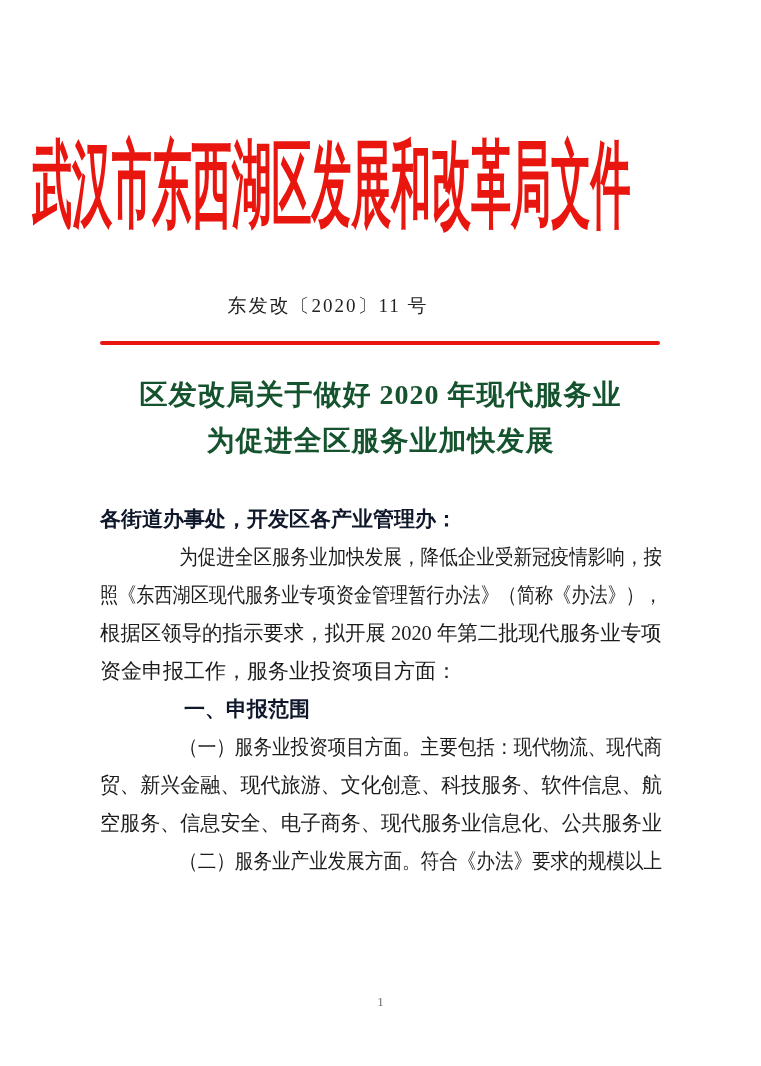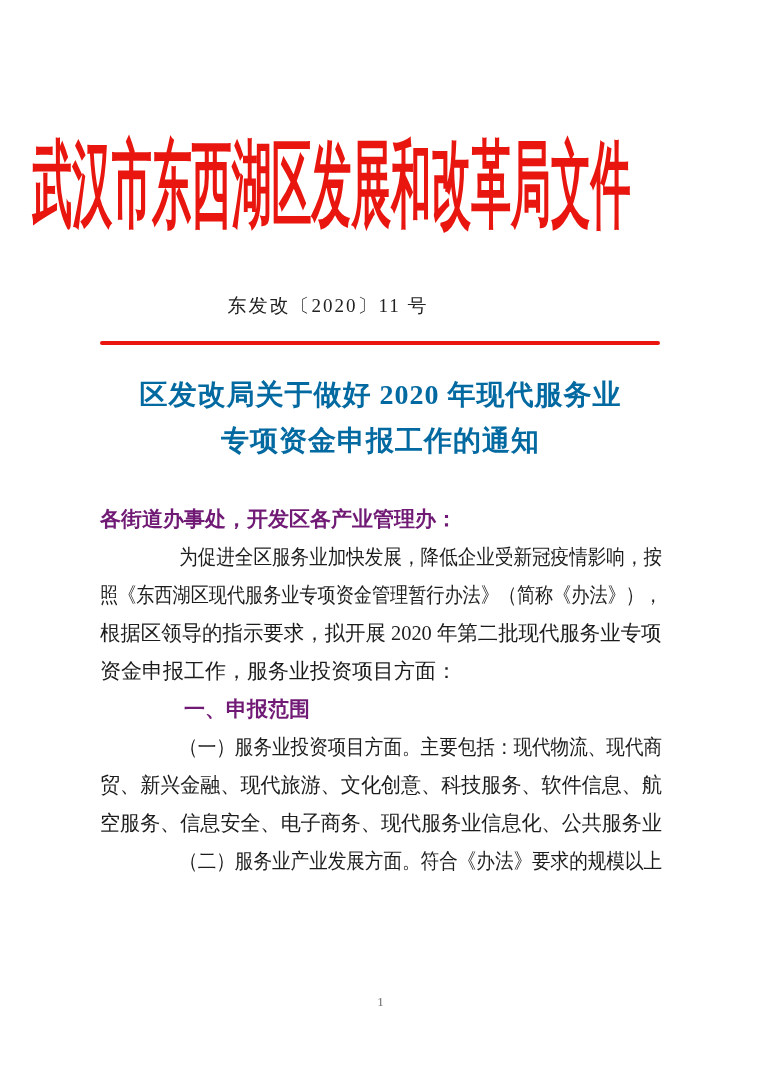--- a/index.html
+++ b/index.html
@@ -64,21 +64,21 @@
   .doc-title {
     position: absolute;
     top: 372px;
     left: 0;
     width: 761px;
     text-align: center;
     font-size: 28px;
     font-weight: bold;
     line-height: 46px;
     letter-spacing: 1px;
-    color: #0369a1;
+    color: #14532d;
   }
 
   
   .doc-body {
     position: absolute;
     top: 500px;
     left: 100px;
     width: 562px;
     font-size: 21px;
     line-height: 38px;
@@ -87,21 +87,21 @@
   .doc-body .line {
     height: 38px;
     white-space: nowrap;
   }
   .doc-body .line.indent {
     text-indent: 42px;
   }
   .doc-body .line.bold .line-text {
     font-family: Liberation Sans, sans-serif;
     font-weight: 700;
-    color: #701a75;
+    color: #0f172a;
   }
   .doc-body .line-text {
     display: inline-block;
   }
 
   
   .page-number {
     position: absolute;
     top: 994px;
     left: 0;
@@ -120,21 +120,21 @@
   <div class="header-wrap">
     <div class="header-title accent-text" style="color: rgb(232, 22, 15);">武汉市东西湖区发展和改革局文件</div>
   </div>
 
   <div class="doc-number">东发改〔2020〕11 号</div>
 
   <div class="red-line accent-bg" style="background: rgb(232, 22, 15);"></div>
 
   <div class="doc-title">
     <div>区发改局关于做好 2020 年现代服务业</div>
-    <div>专项资金申报工作的通知</div>
+    <div>为促进全区服务业加快发展</div>
   </div>
 
   <div class="doc-body" id="body-lines">
       <div class="line bold"><span class="line-text">各街道办事处，开发区各产业管理办：</span></div>
       <div class="line indent"><span class="line-text" style="transform-origin: left center; transform: scaleX(0.8844);">为促进全区服务业加快发展，降低企业受新冠疫情影响，按</span></div>
       <div class="line"><span class="line-text" style="transform-origin: left center; transform: scaleX(0.8633);">照《东西湖区现代服务业专项资金管理暂行办法》（简称《办法》），</span></div>
       <div class="line"><span class="line-text" style="transform-origin: left center; transform: scaleX(0.9723);">根据区领导的指示要求，拟开展 2020 年第二批现代服务业专项</span></div>
       <div class="line"><span class="line-text">资金申报工作，服务业投资项目方面：</span></div>
       <div class="line bold indent"><span class="line-text">一、申报范围</span></div>
       <div class="line indent"><span class="line-text" style="transform-origin: left center; transform: scaleX(0.8844);">（一）服务业投资项目方面。主要包括：现代物流、现代商</span></div>

